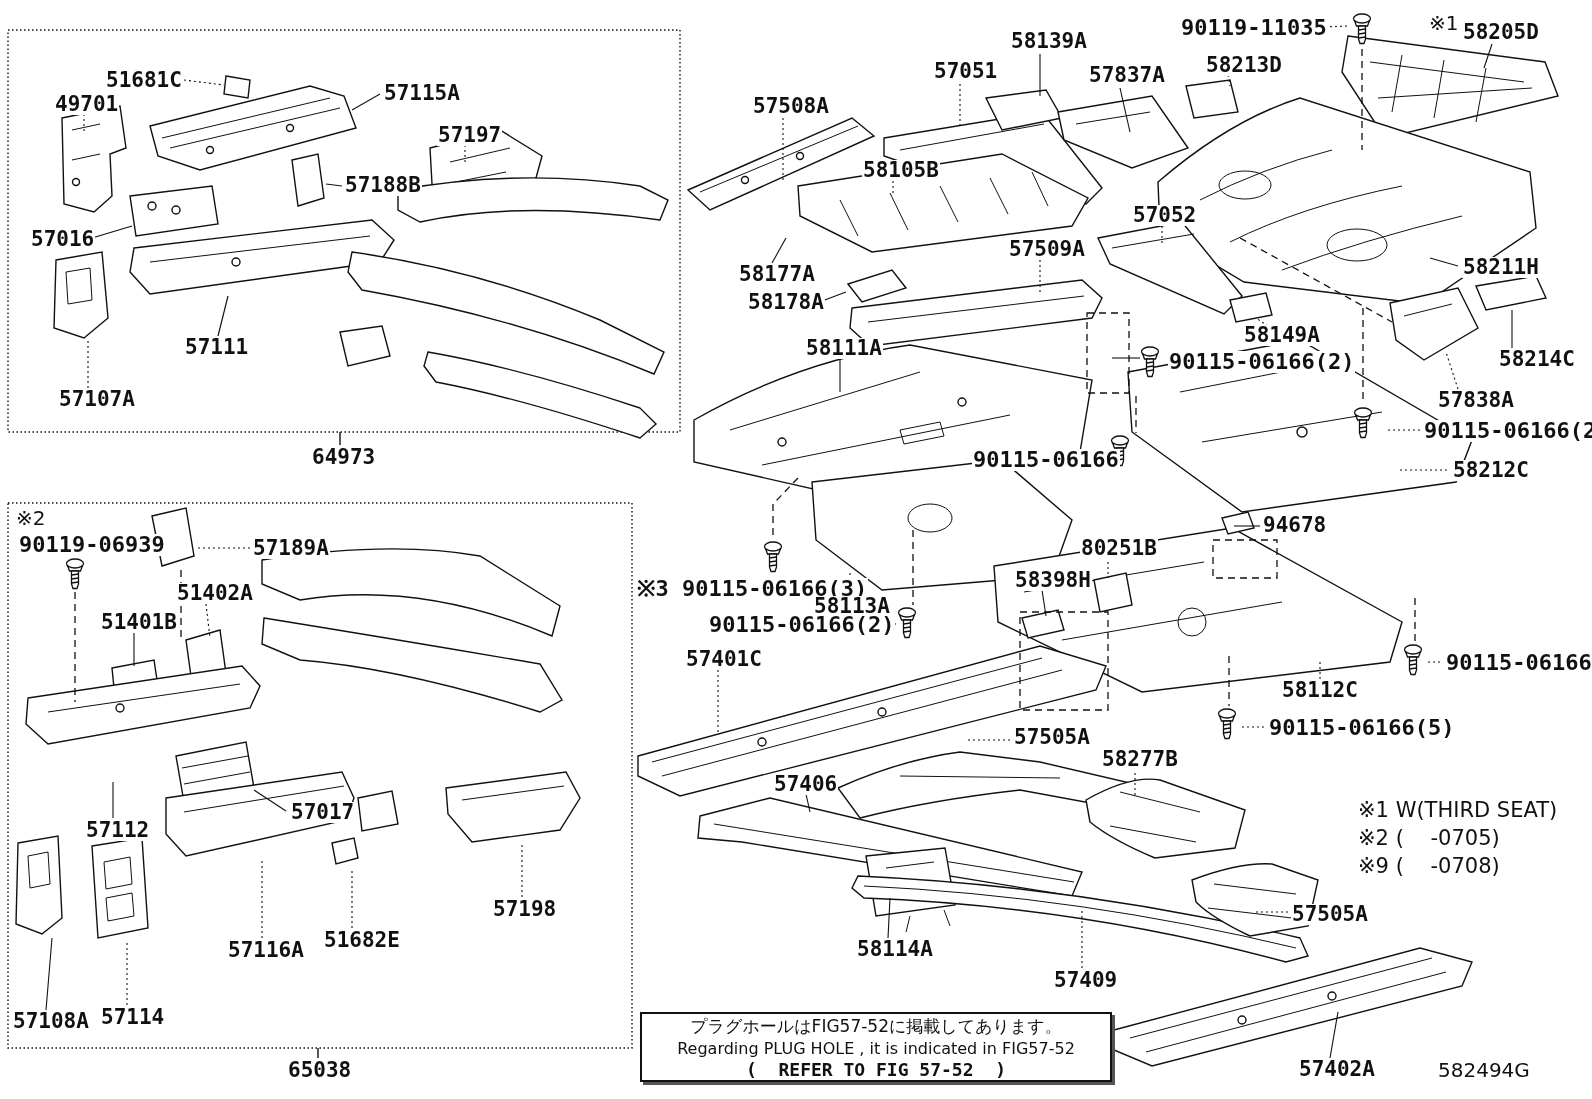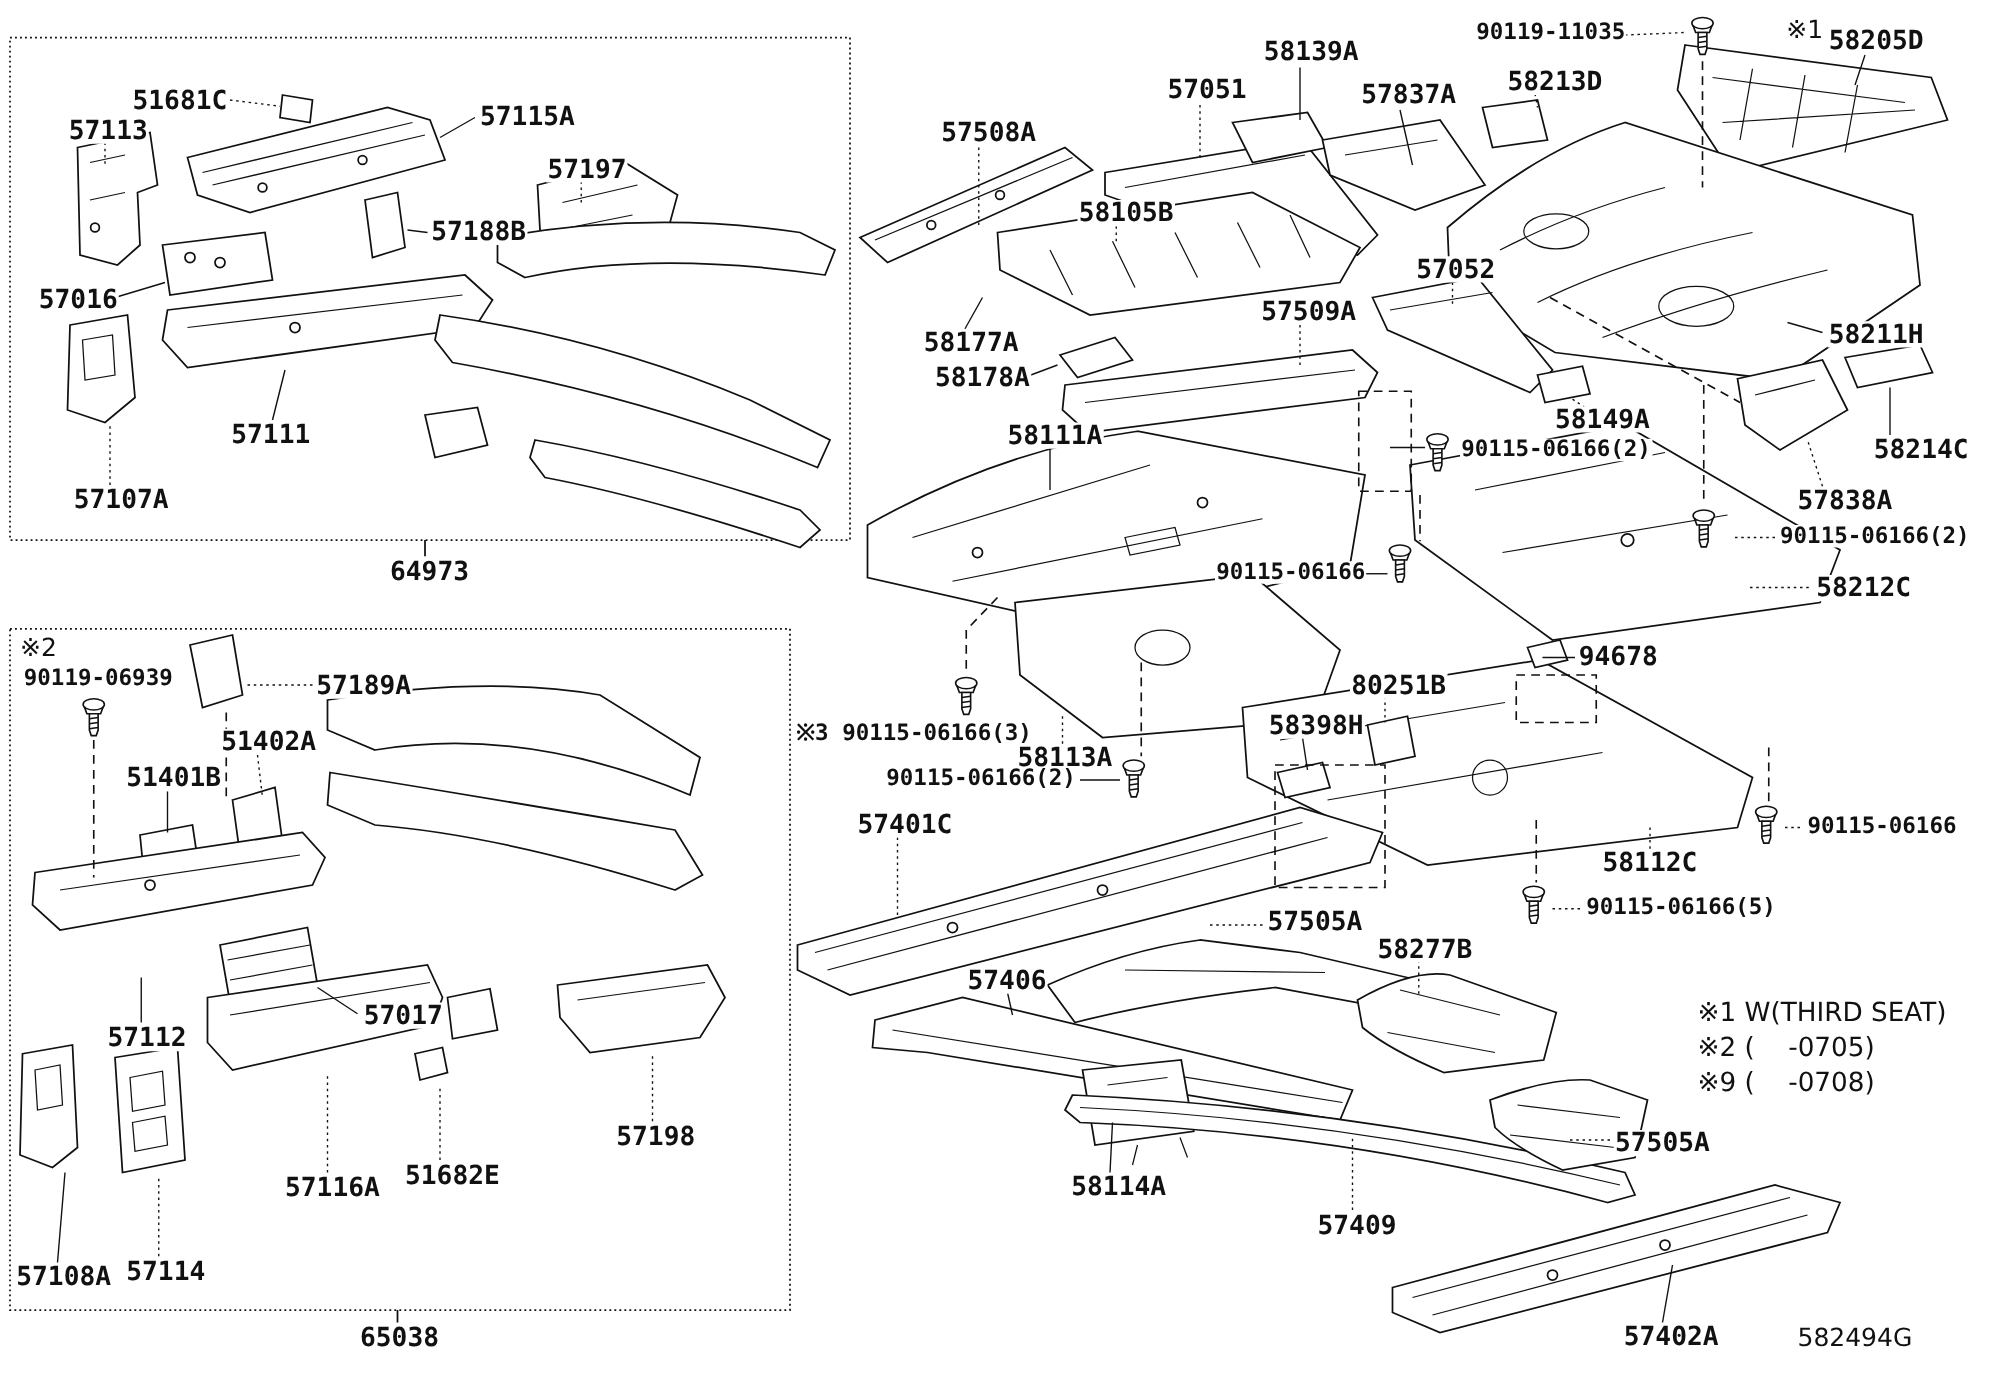--- a/index.html
+++ b/index.html
@@ -1,21 +1,21 @@
 <!DOCTYPE html>
 <html><head>
 <meta charset="utf-8">
 <style>
   html,body{margin:0;padding:0;background:#fff;}
   #stage{position:relative;width:1592px;height:1099px;background:#fff;overflow:hidden;
          font-family:"DejaVu Sans",sans-serif;color:#111;}
   #stage svg{position:absolute;left:0;top:0;}
   .lbl{position:absolute;font:bold 21px "DejaVu Sans Mono",monospace;color:#111;
        background:#fff;line-height:1;padding:0 1px;white-space:pre;}
-  .sm{font-size:18px;}
+  .sm{font-size:22px;}
   .plain{font:20px "DejaVu Sans",sans-serif;background:#fff;}
   .legend-line{position:absolute;font:21px "DejaVu Sans",sans-serif;white-space:pre;line-height:1;}
   .figcode{position:absolute;font:20px "DejaVu Sans",sans-serif;line-height:1;text-align:center;}
   #notebox{position:absolute;left:640px;top:1012px;width:468px;height:66px;
            border:2px solid #111;box-shadow:3px 3px 0 0 #555;
            display:flex;flex-direction:column;justify-content:center;align-items:center;
            gap:1px;background:#fff;}
   #notebox .jp{font:17px "DejaVu Sans",sans-serif;white-space:pre;}
   #notebox .en{font:16px "DejaVu Sans",sans-serif;white-space:pre;}
   #notebox .ref{font:bold 18px "DejaVu Sans Mono",monospace;white-space:pre;}
@@ -238,21 +238,21 @@
     <use href="#bolt" transform="translate(1353,407)"></use>
     <use href="#bolt" transform="translate(1110,435)"></use>
     <use href="#bolt" transform="translate(763,541)"></use>
     <use href="#bolt" transform="translate(897,607)"></use>
     <use href="#bolt" transform="translate(1403,644)"></use>
     <use href="#bolt" transform="translate(1217,708)"></use>
   </g>
 </svg>
 
 <div class="lbl" style="left:105px;top:70px">51681C</div>
-<div class="lbl" style="left:54px;top:94px">57113</div>
+<div class="lbl" style="left:54px;top:94px">49701</div>
 <div class="lbl" style="left:383px;top:83px">57115A</div>
 <div class="lbl" style="left:437px;top:125px">57197</div>
 <div class="lbl" style="left:344px;top:175px">57188B</div>
 <div class="lbl" style="left:30px;top:229px">57016</div>
 <div class="lbl" style="left:184px;top:337px">57111</div>
 <div class="lbl" style="left:58px;top:389px">57107A</div>
 <div class="lbl" style="left:311px;top:447px">64973</div>
 <div class="lbl plain" style="left:15px;top:506px">※2</div>
 <div class="lbl sm" style="left:18px;top:534px">90119-06939</div>
 <div class="lbl" style="left:252px;top:538px">57189A</div>
@@ -303,16 +303,21 @@
 <div class="lbl" style="left:773px;top:774px">57406</div>
 <div class="lbl" style="left:856px;top:939px">58114A</div>
 <div class="lbl" style="left:1053px;top:970px">57409</div>
 <div class="lbl" style="left:1291px;top:904px">57505A</div>
 <div class="lbl" style="left:1298px;top:1059px">57402A</div>
 
 <div class="legend-line" style="left:1358px;top:800px">※1 W(THIRD SEAT)</div>
 <div class="legend-line" style="left:1358px;top:828px">※2 (    -0705)</div>
 <div class="legend-line" style="left:1358px;top:856px">※9 (    -0708)</div>
 
+<div id="notebox">
+  <div class="jp">プラグホールはFIG57-52に掲載してあります。</div>
+  <div class="en">Regarding PLUG HOLE , it is indicated in FIG57-52</div>
+  <div class="ref">(  REFER TO FIG 57-52  )</div>
+</div>
 
 <div class="figcode" style="left:1438px;top:1060px">582494G</div>
 
 </div>
 
 </body></html>

